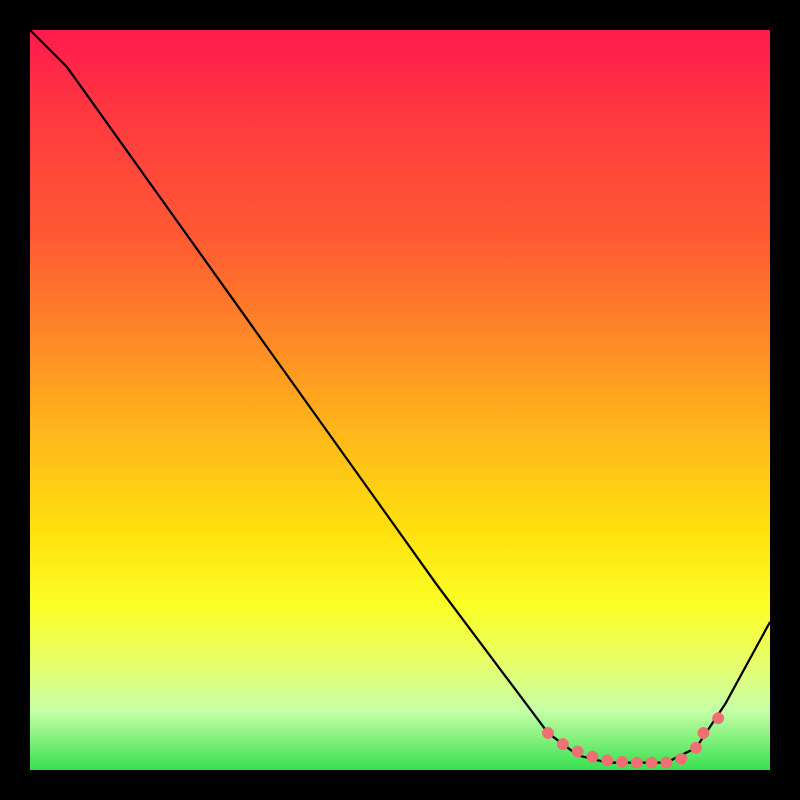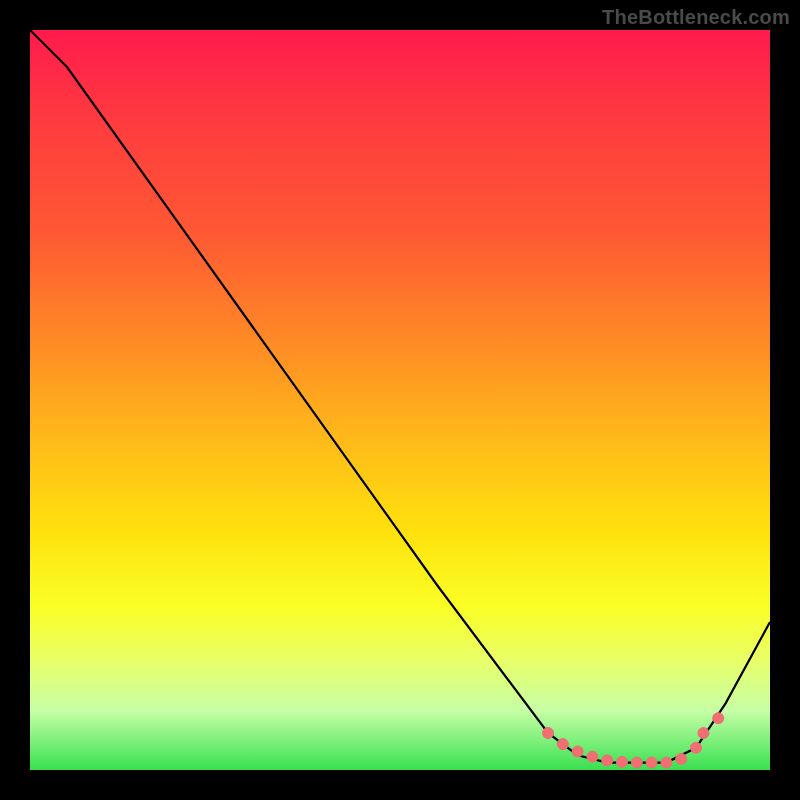--- a/index.html
+++ b/index.html
@@ -53,21 +53,20 @@
     left: 0;
     top: 0;
     width: 740px;
     height: 740px;
   }
 </style>
 </head>
 <body>
 
 <div class="stage">
-  <div class="watermark">TheBottleneck.com</div>
 
   <div class="plot">
     <svg class="overlay" viewBox="0 0 740 740" preserveAspectRatio="none">
       <path id="curve-path" fill="none" stroke-width="2.2" d="M0.0 0.0 L37.0 37.0 L222.0 296.0 L407.0 555.0 L518.0 703.0 L547.6 725.2 L577.2 732.6 L606.8 732.6 L636.4 732.6 L666.0 717.8 L695.6 673.4 L740.0 592.0" stroke="#000000"></path>
       <g id="markers-group">
           <circle cx="518.0" cy="703.0" r="5.5" fill="#ef6f72" stroke="#ef6f72"></circle>
           <circle cx="532.8" cy="714.1" r="5.5" fill="#ef6f72" stroke="#ef6f72"></circle>
           <circle cx="547.6" cy="721.5" r="5.5" fill="#ef6f72" stroke="#ef6f72"></circle>
           <circle cx="562.4" cy="726.7" r="5.5" fill="#ef6f72" stroke="#ef6f72"></circle>
           <circle cx="577.2" cy="730.4" r="5.5" fill="#ef6f72" stroke="#ef6f72"></circle>

